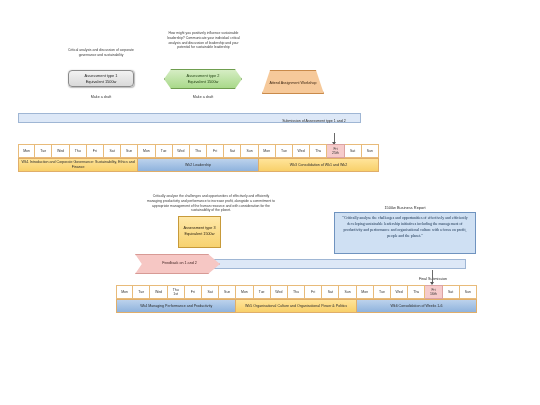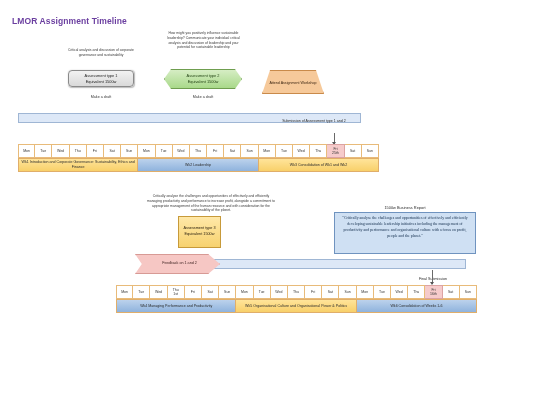--- a/index.html
+++ b/index.html
@@ -157,21 +157,20 @@
   #final-annot {
     left: 398px; top: 277px; width: 70px;
     font-size: 3.7px; text-align:center; color:#2b2b2b;
   }
 </style>
 </head>
 <body>
 
 <div id="canvas">
 
-  <div class="abs" id="page-title">LMOR Assignment Timeline</div>
 
   <div class="abs caption" style="left:62px; top:48px; width:78px;">Critical analysis and discussion of corporate governance and sustainability</div>
   <div class="abs" id="a1-box">
     <span>Assessment type 1</span>
     <span>Equivalent 1500w</span>
   </div>
   <div class="abs subcap" style="left:68px; top:95px; width:66px;">Make a draft</div>
 
   <div class="abs caption" style="left:162px; top:31px; width:83px;">How might you positively influence sustainable leadership? Communicate your individual critical analysis and discussion of leadership and your potential for sustainable leadership</div>
   <div class="abs" id="a2-hex">

